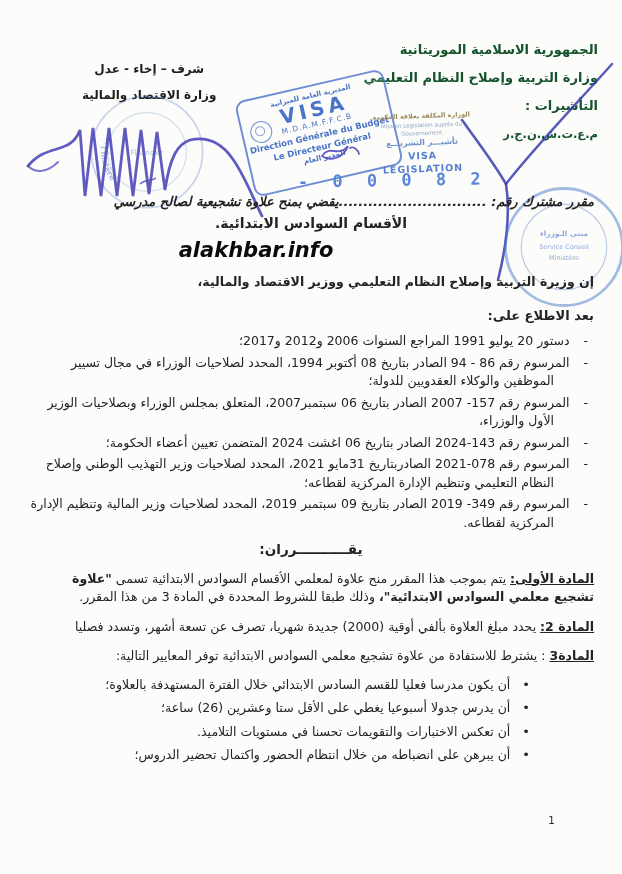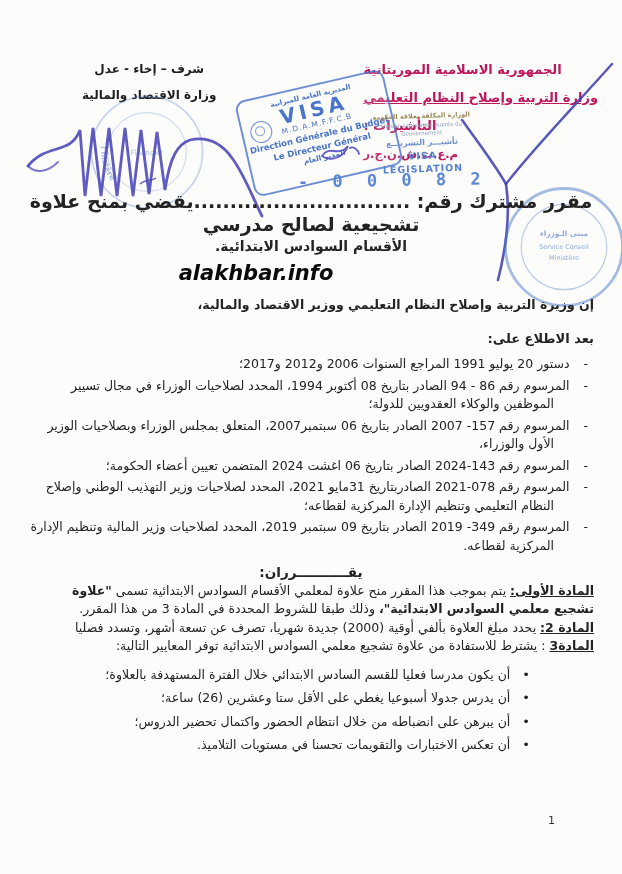--- a/index.html
+++ b/index.html
@@ -3,22 +3,22 @@
 <meta charset="utf-8">
 <style>
   html,body{margin:0;padding:0;background:#e8e8e8;}
   .page{
     position:relative;width:622px;height:874px;margin:0 auto;
     background:#fcfcfa;overflow:hidden;
     font-family:"DejaVu Sans","Liberation Sans",sans-serif;
     color:#232323;direction:rtl;
   }
   
-  .hdr-right{position:absolute;top:56px;right:24px;text-align:left;font-weight:bold;font-size:13px;line-height:28px;color:#be185d;}
-  .hdr-right .underlined{text-decoration:underline;}
+  .hdr-right{position:absolute;top:36px;right:24px;text-align:right;font-weight:bold;font-size:13px;line-height:28px;color:#14532d;}
+  .hdr-right .underlined{}
   .hdr-right .initials{font-size:11.5px;}
   .hdr-left{position:absolute;top:56px;left:82px;text-align:center;font-weight:bold;font-size:12px;line-height:26px;color:#1e1e1e;}
   
   .stamp-budget{
     position:absolute;left:243px;top:84px;width:152px;height:98px;
     border:2.5px solid rgba(72,114,202,.8);border-radius:10px;
     transform:rotate(-13deg);color:#4a74c8;text-align:center;
     padding-top:5px;box-sizing:border-box;background:rgba(255,255,255,.1);
   }
   .stamp-budget .ar-top{font-size:7px;font-weight:bold;}
@@ -39,30 +39,30 @@
   .stamp-leg .l4{font-size:9.5px;font-weight:bold;letter-spacing:1px;color:#5580cf;line-height:13px;}
   .stamp-num{
     position:absolute;left:298px;top:170px;direction:ltr;
     font-family:"DejaVu Sans Mono","Liberation Mono",monospace;
     font-size:17px;font-weight:bold;letter-spacing:7px;color:#5b86d6;
     transform:rotate(-1deg);
   }
   .svg-abs{position:absolute;pointer-events:none;}
   
   .doc-body{position:absolute;top:190px;right:28px;left:28px;font-size:12.5px;line-height:18.5px;}
-  .title-l1{font-size:19px;font-weight:bold;line-height:23px;text-align:center;}
+  .title-l1{font-size:13px;font-weight:bold;line-height:23px;text-align:right;font-style:italic;}
   .title-l2{font-size:14px;font-weight:bold;line-height:21px;text-align:center;margin-left:140px;margin-right:140px;}
   .watermark{font-size:21px;font-weight:bold;color:#0a0a0a;text-align:center;margin-right:110px;margin-top:3px;line-height:26px;direction:ltr;font-style:italic;}
   .intro{margin-top:10px;font-weight:bold;font-size:12.5px;}
   .review-h{margin-top:15px;font-weight:bold;font-size:13px;}
   ul.dash{list-style:none;margin:7px 0 0 0;padding:0 6px 0 0;}
   ul.dash li{padding-right:34px;text-indent:-34px;margin-bottom:3px;}
   ul.dash li::before{content:"-";margin-left:14px;}
   .decree-h{margin-top:8px;text-align:center;font-weight:bold;font-size:13.5px;}
-  .article{}
+  .article{margin-top:11px;}
   .article .lbl{font-weight:bold;text-decoration:underline;}
   .article .hl{font-weight:bold;}
   ul.crit{list-style:none;margin:10px 0 0 0;padding:0 64px 0 0;}
   ul.crit li{margin-bottom:5px;}
   ul.crit li::before{content:"•";margin-left:12px;font-size:13px;}
   .pagenum{position:absolute;top:814px;left:548px;font-size:11px;color:#333;}
 </style>
 </head>
 <body>
 
@@ -166,21 +166,21 @@
       <span class="lbl">المادة 2:</span><span> يحدد مبلغ العلاوة بألفي أوقية (2000) جديدة شهريا، تصرف عن تسعة أشهر، وتسدد فصليا</span>
     </div>
 
     <div class="article">
       <span class="lbl">المادة3</span><span> : يشترط للاستفادة من علاوة تشجيع معلمي السوادس الابتدائية توفر المعايير التالية:</span>
     </div>
 
     <ul class="crit">
       <li>أن يكون مدرسا فعليا للقسم السادس الابتدائي خلال الفترة المستهدفة بالعلاوة؛</li>
       <li>أن يدرس جدولا أسبوعيا يغطي على الأقل ستا وعشرين (26) ساعة؛</li>
+      <li>أن تعكس الاختبارات والتقويمات تحسنا في مستويات التلاميذ.</li>
       <li>أن يبرهن على انضباطه من خلال انتظام الحضور واكتمال تحضير الدروس؛</li>
-      <li>أن تعكس الاختبارات والتقويمات تحسنا في مستويات التلاميذ.</li>
     </ul>
 
   </div>
 
   <div class="pagenum">1</div>
 
 </div>
 
 </body></html>

